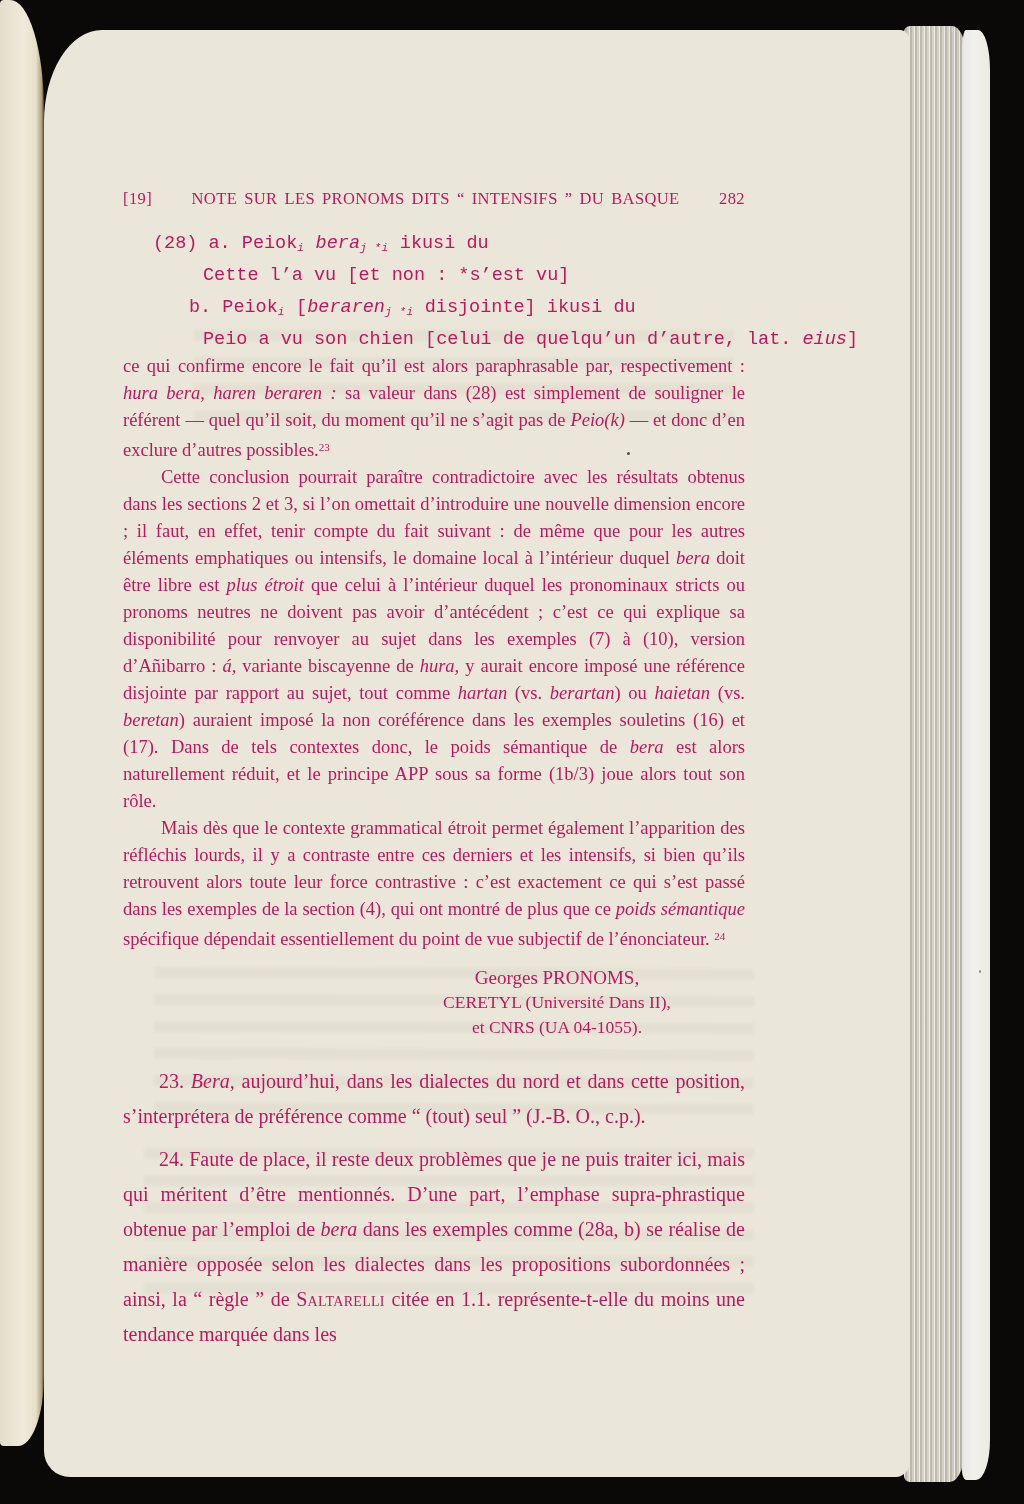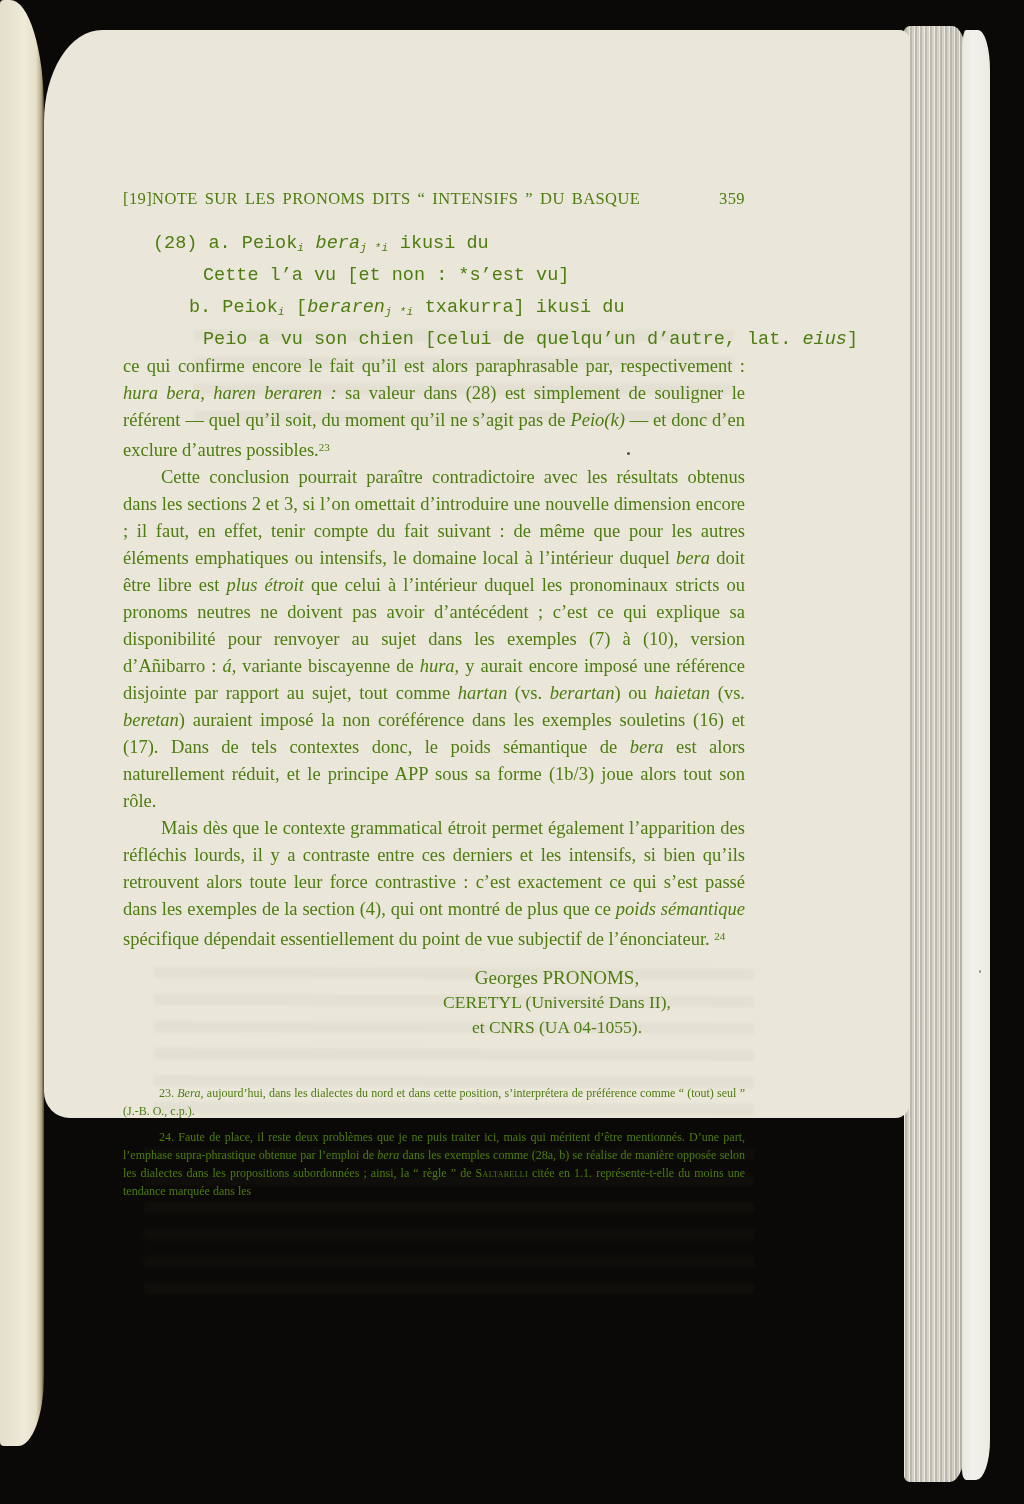--- a/index.html
+++ b/index.html
@@ -23,38 +23,38 @@
     border-radius:6px 14px 16px 6px / 6px 30px 40px 6px;
   }
   
   .fore-edge{
     position:absolute;left:962px;top:30px;width:28px;height:1450px;
     background:linear-gradient(90deg,#e8e7e1,#f2f1eb 40%,#eceae3 100%);
     border-radius:4px 12px 14px 4px / 22px 40px 40px 10px;
   }
   
   .page{
-    position:absolute;left:44px;top:30px;width:866px;height:1088px;
+    position:absolute;left:44px;top:30px;width:866px;height:1447px;
     background:
       linear-gradient(90deg,rgba(124,104,70,.30) 0px,rgba(124,104,70,.12) 24px,rgba(0,0,0,0) 72px),
       linear-gradient(270deg,rgba(120,110,90,.14) 0px,rgba(0,0,0,0) 42px),
       linear-gradient(180deg,rgba(120,105,80,.12) 0px,rgba(0,0,0,0) 34px),
       linear-gradient(0deg,rgba(120,105,80,.14) 0px,rgba(0,0,0,0) 40px),
       radial-gradient(ellipse at 50% 42%,#edе9dc 0%,#eae6d9 55%,#e2ddcd 100%);
     background-color:#eae6d9;
     border-radius:58px 10px 14px 26px / 92px 12px 16px 26px;
-    color:#4d7c0f;
+    color:#be185d;
   }
   .header-row{
     position:absolute;left:79px;top:158px;width:622px;
     display:flex;align-items:baseline;
     font-size:16.5px;line-height:22px;letter-spacing:.4px;word-spacing:2.5px;
   }
   .header-row .ref{flex:0 0 auto;}
-  .header-row .title{flex:1 1 auto;}
+  .header-row .title{flex:1 1 auto;text-align:center;}
   .header-row .pno{flex:0 0 auto;}
   .bodycol{
     position:absolute;left:79px;top:200px;width:622px;
     font-size:18.5px;line-height:27px;
     text-align:justify;
   }
   .bodycol p{margin:0;}
   p.indent{text-indent:38px;}
   .examples{margin:0;}
   .ex-line{text-align:left;white-space:nowrap;font-family:Liberation Mono, monospace;}
@@ -65,21 +65,21 @@
   .run-i{font-style:italic;}
   .run-sub{font-size:.60em;vertical-align:-.28em;font-style:italic;letter-spacing:.5px;}
   .run-sup{font-size:.60em;vertical-align:.45em;}
   .run-sc{font-variant:small-caps;letter-spacing:.3px;}
   .signature{
     margin-top:12px;margin-left:246px;width:376px;
     text-align:center;line-height:25px;
   }
   .sig-author{font-size:19px;margin:0 0 14px 0;}
   .sig-affil{font-size:17.5px;margin:0;}
-  .footnotes{margin-top:44px;font-size:12px;line-height:18px;}
+  .footnotes{margin-top:24px;font-size:20px;line-height:35px;}
   .footnotes p.fn{margin:0;text-indent:36px;text-align:justify;}
   .footnotes p.fn + p.fn{margin-top:8px;}
   
   .smudge{
     position:absolute;opacity:.55;filter:blur(1.4px);pointer-events:none;
     background:repeating-linear-gradient(180deg,rgba(96,116,88,.085) 0 11px,rgba(0,0,0,0) 11px 27px);
   }
   .sm1{left:150px;top:300px;width:540px;height:100px;}
   .sm2{left:110px;top:938px;width:600px;height:150px;transform:rotate(.2deg);}
   .sm3{left:100px;top:1118px;width:610px;height:160px;}
@@ -100,30 +100,30 @@
 
     <div class="smudge sm1"></div>
     <div class="smudge sm2"></div>
     <div class="smudge sm3"></div>
     <div class="speck speck1"></div>
     <div class="speck speck2"></div>
 
     <div class="header-row">
       <span class="ref">[19]</span>
       <span class="title">NOTE SUR LES PRONOMS DITS “ INTENSIFS ” DU BASQUE</span>
-      <span class="pno">359</span>
+      <span class="pno">282</span>
     </div>
 
     <div class="bodycol">
 
 
       <div class="examples">
         <div class="ex-line ex-a1"><span>(28) a. Peiok</span><span class="run-sub">i</span><span> </span><span class="run-i">bera</span><span class="run-sub">j *i</span><span> ikusi du</span></div>
         <div class="ex-line ex-a2"><span>Cette l’a vu [et non : *s’est vu]</span></div>
-        <div class="ex-line ex-b1"><span>b. Peiok</span><span class="run-sub">i</span><span> [</span><span class="run-i">beraren</span><span class="run-sub">j *i</span><span> txakurra] ikusi du</span></div>
+        <div class="ex-line ex-b1"><span>b. Peiok</span><span class="run-sub">i</span><span> [</span><span class="run-i">beraren</span><span class="run-sub">j *i</span><span> disjointe] ikusi du</span></div>
         <div class="ex-line ex-b2"><span>Peio a vu son chien [celui de quelqu’un d’autre, lat. </span><span class="run-i">eius</span><span>]</span></div>
       </div>
 
       <p><span>ce qui confirme encore le fait qu’il est alors paraphrasable par, respectivement : </span><span class="run-i">hura bera, haren beraren :</span><span> sa valeur dans (28) est simplement de souligner le référent — quel qu’il soit, du moment qu’il ne s’agit pas de </span><span class="run-i">Peio(k)</span><span> — et donc d’en exclure d’autres possibles.</span><span class="run-sup">23</span></p>
 
       <p class="indent"><span>Cette conclusion pourrait paraître contradictoire avec les résultats obtenus dans les sections 2 et 3, si l’on omettait d’introduire une nouvelle dimension encore ; il faut, en effet, tenir compte du fait suivant : de même que pour les autres éléments emphatiques ou intensifs, le domaine local à l’intérieur duquel </span><span class="run-i">bera</span><span> doit être libre est </span><span class="run-i">plus étroit</span><span> que celui à l’intérieur duquel les pronominaux stricts ou pronoms neutres ne doivent pas avoir d’antécédent ; c’est ce qui explique sa disponibilité pour renvoyer au sujet dans les exemples (7) à (10), version d’Añibarro : </span><span class="run-i">á,</span><span> variante biscayenne de </span><span class="run-i">hura,</span><span> y aurait encore imposé une référence disjointe par rapport au sujet, tout comme </span><span class="run-i">hartan</span><span> (vs. </span><span class="run-i">berartan</span><span>) ou </span><span class="run-i">haietan</span><span> (vs. </span><span class="run-i">beretan</span><span>) auraient imposé la non coréférence dans les exemples souletins (16) et (17). Dans de tels contextes donc, le poids sémantique de </span><span class="run-i">bera</span><span> est alors naturellement réduit, et le principe APP sous sa forme (1b/3) joue alors tout son rôle.</span></p>
 
       <p class="indent"><span>Mais dès que le contexte grammatical étroit permet également l’apparition des réfléchis lourds, il y a contraste entre ces derniers et les intensifs, si bien qu’ils retrouvent alors toute leur force contrastive : c’est exactement ce qui s’est passé dans les exemples de la section (4), qui ont montré de plus que ce </span><span class="run-i">poids sémantique</span><span> spécifique dépendait essentiellement du point de vue subjectif de l’énonciateur. </span><span class="run-sup">24</span></p>
 
       <div class="signature">

